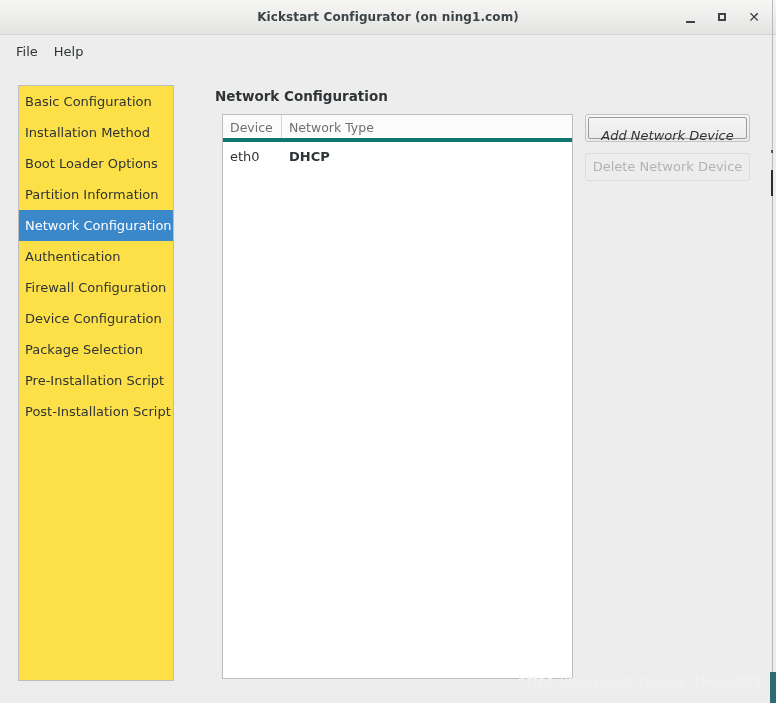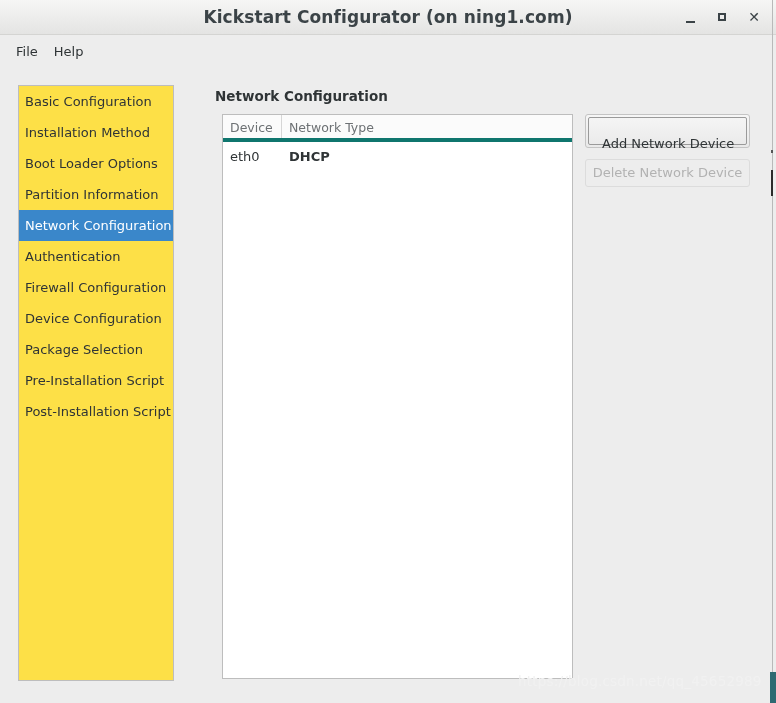--- a/index.html
+++ b/index.html
@@ -24,21 +24,21 @@
     width: 776px; height: 35px;
     background: linear-gradient(to bottom, #f6f6f5 0%, #ececeb 55%, #e4e4e3 100%);
     border-bottom: 1px solid #d4d4d2;
     box-sizing: border-box;
   }
   .title-text {
     position: absolute; left: 0; top: 0;
     width: 776px; height: 34px;
     line-height: 34px;
     text-align: center;
-    font-size: 17px;
+    font-size: 12px;
     font-weight: bold;
     color: #3b4347;
     letter-spacing: 0.1px;
   }
   .winbtns {
     position: absolute; right: 6px; top: 0;
     height: 34px;
     display: flex; align-items: center;
   }
   .winbtn {
@@ -163,21 +163,22 @@
     border-radius: 3px;
     box-sizing: border-box;
     white-space: nowrap;
     cursor: default;
   }
   .btn.primary {
     background: linear-gradient(to bottom, #f6f6f6, #e9e9e9);
     border: 1px solid #c4c4c4;
     color: #2f3436;
     position: relative;
-    padding: 16px;
+    padding: 8px;
+    font-style: italic;
   }
   .btn.primary .focus-ring {
     position: absolute;
     left: 2px; top: 2px; right: 2px; bottom: 2px;
     border: 1px solid #9a9a9a;
     border-radius: 2px;
     pointer-events: none;
   }
   .btn.primary .btn-label {
     position: relative;

